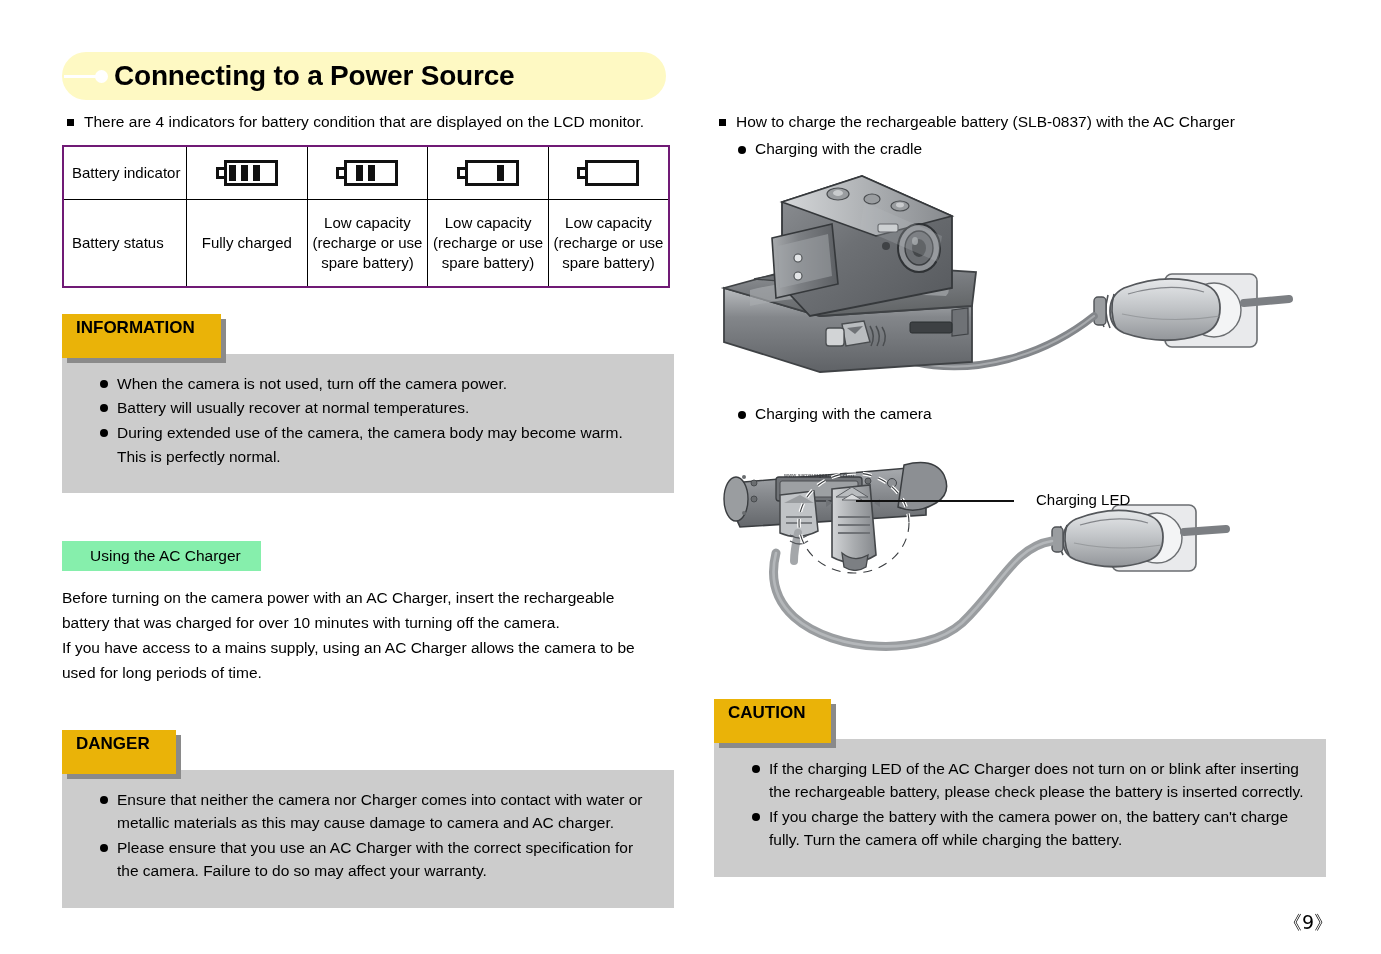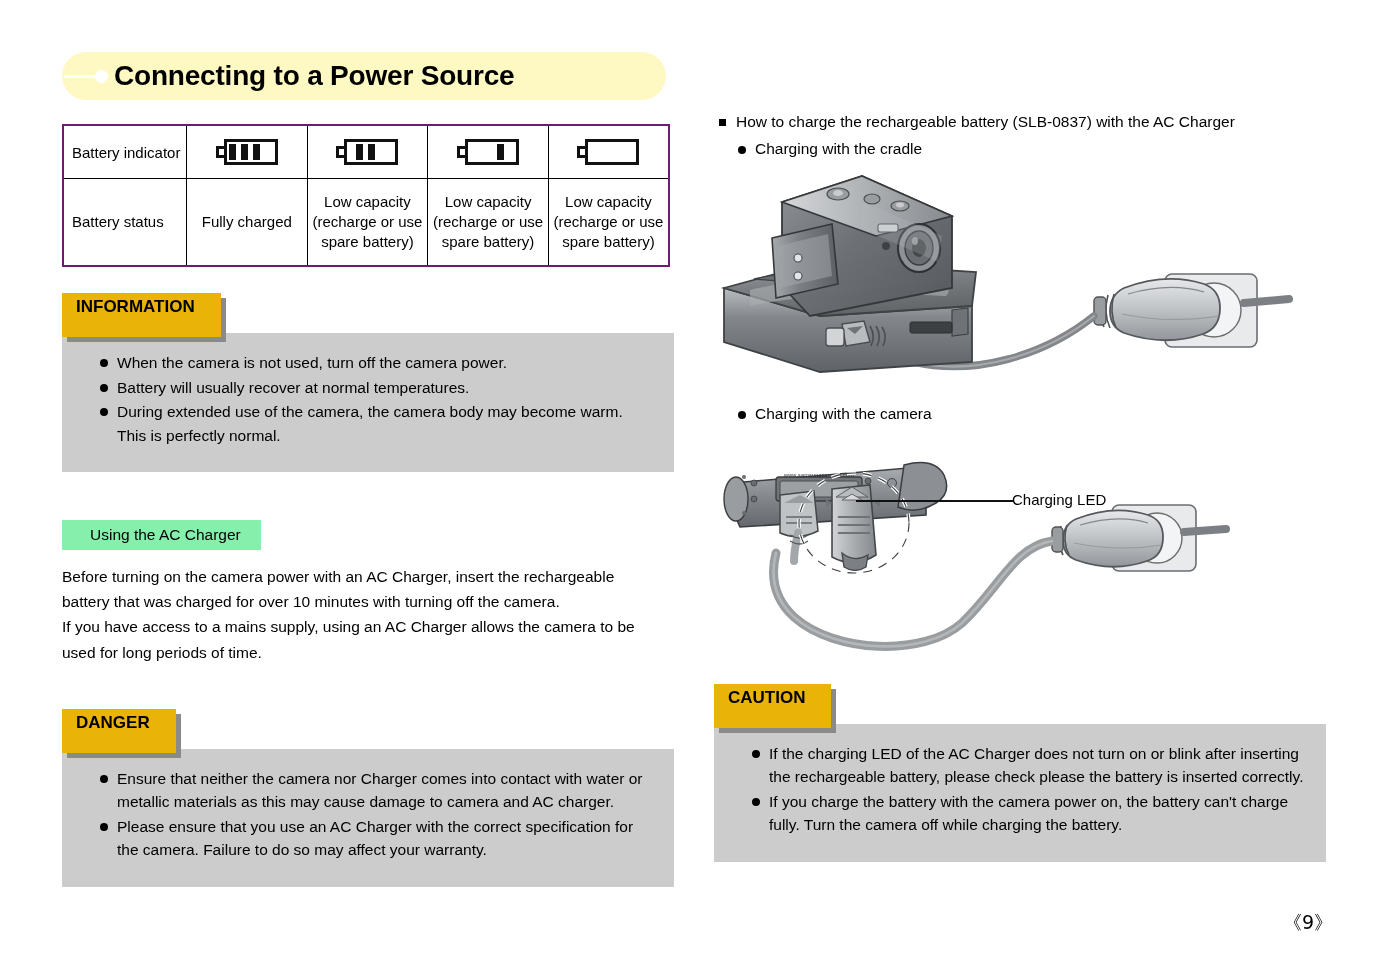--- a/index.html
+++ b/index.html
@@ -260,20 +260,24 @@
 <div class="page-header">
   <div class="header-deco">
     <div class="line"></div>
     <div class="dot"></div>
   </div>
   <div class="header-title">Connecting to a Power Source</div>
 </div>
 
 <div class="col-left">
 
+  <div class="sq-bullet-row">
+    <span class="sq-bullet"></span>
+    <span>There are 4 indicators for battery condition that are displayed on the LCD monitor.</span>
+  </div>
 
   <table class="batt-table">
     <tbody>
         <tr class="row-ind">
       <td class="label-cell">Battery indicator</td>
       <td>
         <span class="batt-icon">
           <span class="nub"></span><span class="body"></span>
           <span class="bars">
                 <i></i>
@@ -553,24 +557,24 @@
         <path d="M128 63 l10 -6 l10 6 Z" fill="#d7d9db" stroke="#5b5e62" stroke-width="0.9"></path>
         <path d="M112 62 l6 4 l-6 4 Z" fill="#6f7276"></path>
         <path d="M166 62 l-6 4 l6 4 Z" fill="#6f7276"></path>
 
         <ellipse cx="140" cy="86" rx="55" ry="50" fill="none" stroke="#ffffff" stroke-width="3.6" stroke-dasharray="9 7"></ellipse>
         <ellipse cx="140" cy="86" rx="55" ry="50" fill="none" stroke="#3a3d40" stroke-width="1.1" stroke-dasharray="9 7"></ellipse>
       </g>
 
       <path d="M142 64 L300 64" stroke="#111" stroke-width="1.8" fill="none"></path>
     </svg>
-    <div class="led-label" style="left:298px; top:54px;">Charging LED</div>
-  </div>
-
-  <div class="callout" style="margin-top:17px;">
+    <div class="led-label" style="left:322px; top:54px;">Charging LED</div>
+  </div>
+
+  <div class="callout" style="margin-top:32px;">
     <div class="tag">CAUTION</div>
     <div class="panel">
       <ul>
           <li>
             <span class="dot"></span>
             <span>If the charging LED of the AC Charger does not turn on or blink after inserting the rechargeable battery, please check please the battery is inserted correctly.</span>
           </li>
           <li>
             <span class="dot"></span>
             <span>If you charge the battery with the camera power on, the battery can't charge fully. Turn the camera off while charging the battery.</span>

